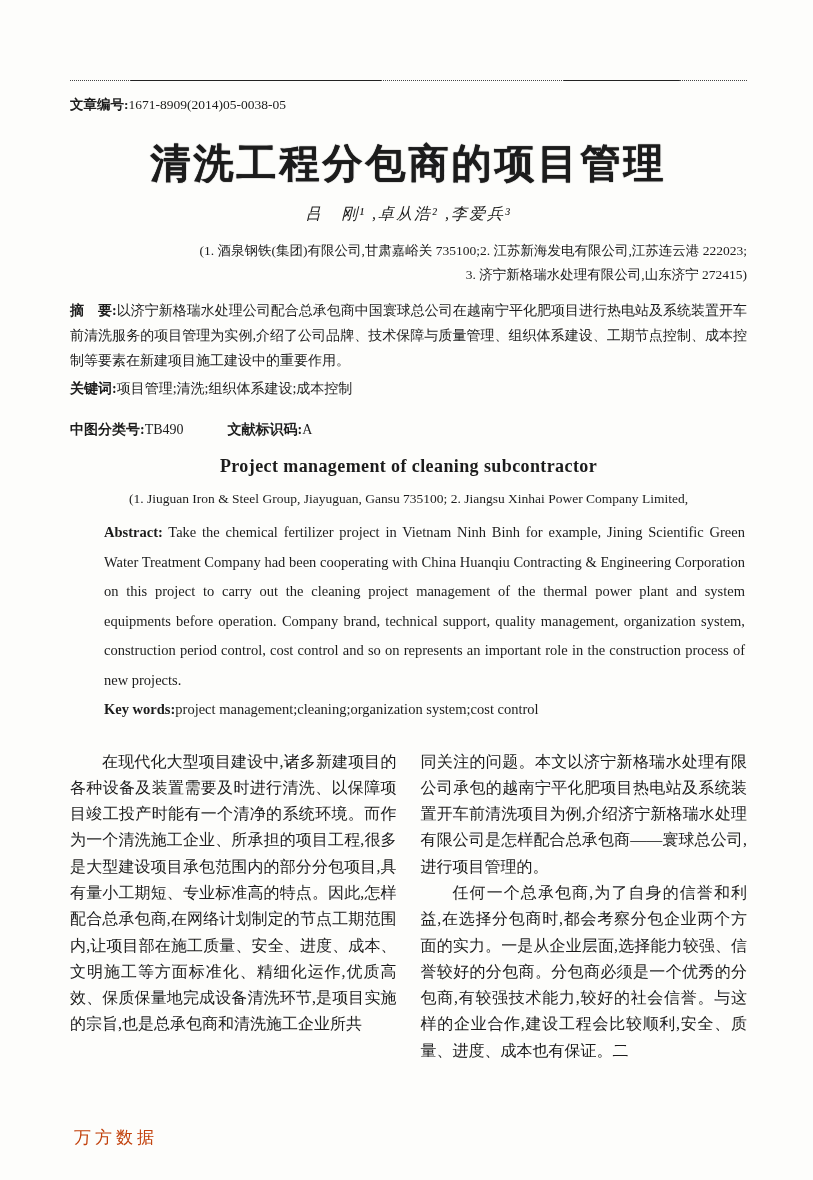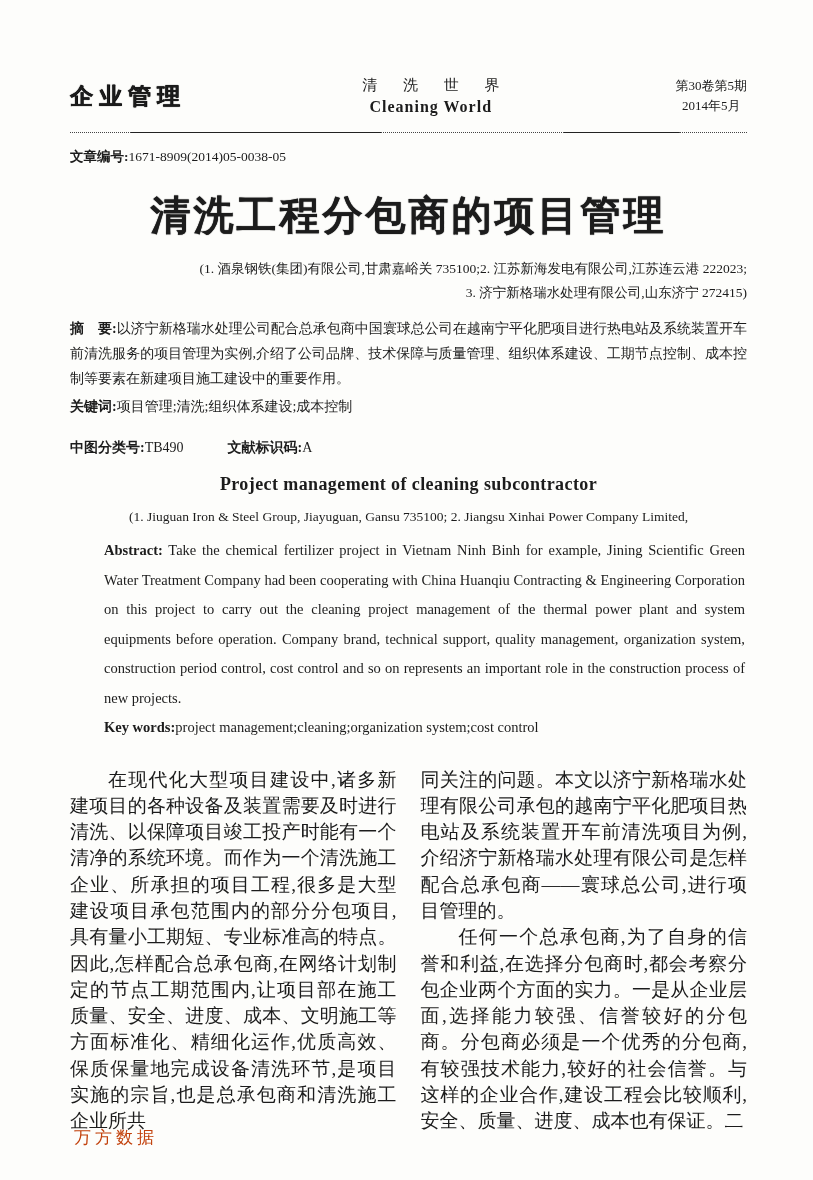--- a/index.html
+++ b/index.html
@@ -55,60 +55,50 @@
 
   
   .title-en { margin-top:14px; text-align:center; font-size:18px; font-weight:bold; letter-spacing:0.4px; }
   .authors-en { margin-top:14px; text-align:center; font-size:15px; font-style:italic; }
   .affil-en { margin-top:9px; text-align:center; font-size:13.5px; line-height:25px; }
   .abs-en { margin-top:7px; padding:0 2px 0 34px; font-size:14.5px; line-height:29.5px; text-align:justify; }
   .kw-en  { padding-left:34px; font-size:14.5px; line-height:29.5px; }
 
   
   .columns { margin-top:24px; display:flex; gap:24px; }
-  .col { flex:1; font-size:19px; line-height:26.3px; text-align:justify; }
+  .col { flex:1; font-size:16px; line-height:26.3px; text-align:justify; }
   .col p.ind { text-indent:2em; }
 
   .watermark {
     position:absolute; left:74px; top:1126px;
     color:#c2410c; font-size:17px; letter-spacing:4px;
     font-family:"DejaVu Sans",sans-serif;
   }
 </style>
 </head>
 <body>
 
 <div class="page">
   <div class="content">
 
-    <div class="jheader">
-      <div class="section-logo">企业管理</div>
-      <div class="jcenter">
-        <div class="cn">清 洗 世 界</div>
-        <div class="en">Cleaning World</div>
-      </div>
-      <div class="jissue">
-        <div>第30卷第5期</div>
-        <div>2014年5月</div>
-      </div>
-    </div>
 
     <div class="rule">
       <div class="dot" style="width:9%"></div>
       <div class="sol" style="width:37%"></div>
       <div class="dot" style="width:27%"></div>
       <div class="sol" style="width:17%"></div>
       <div class="dot" style="width:10%"></div>
     </div>
 
     <div class="article-id">
       <span class="b">文章编号:</span><span>1671-8909(2014)05-0038-05</span>
     </div>
 
     <h1 class="title-cn">清洗工程分包商的项目管理</h1>
+    <div class="authors-cn">吕　刚¹ ,卓从浩² ,李爱兵³</div>
     <div class="affil-cn">
       <div>(1. 酒泉钢铁(集团)有限公司,甘肃嘉峪关 735100;2. 江苏新海发电有限公司,江苏连云港 222023;</div>
       <div>3. 济宁新格瑞水处理有限公司,山东济宁 272415)</div>
     </div>
 
     <p class="abs-cn">
       <span class="b">摘　要:</span><span>以济宁新格瑞水处理公司配合总承包商中国寰球总公司在越南宁平化肥项目进行热电站及系统装置开车前清洗服务的项目管理为实例,介绍了公司品牌、技术保障与质量管理、组织体系建设、工期节点控制、成本控制等要素在新建项目施工建设中的重要作用。</span>
     </p>
     <p class="kw-cn">
       <span class="b">关键词:</span><span>项目管理;清洗;组织体系建设;成本控制</span>

